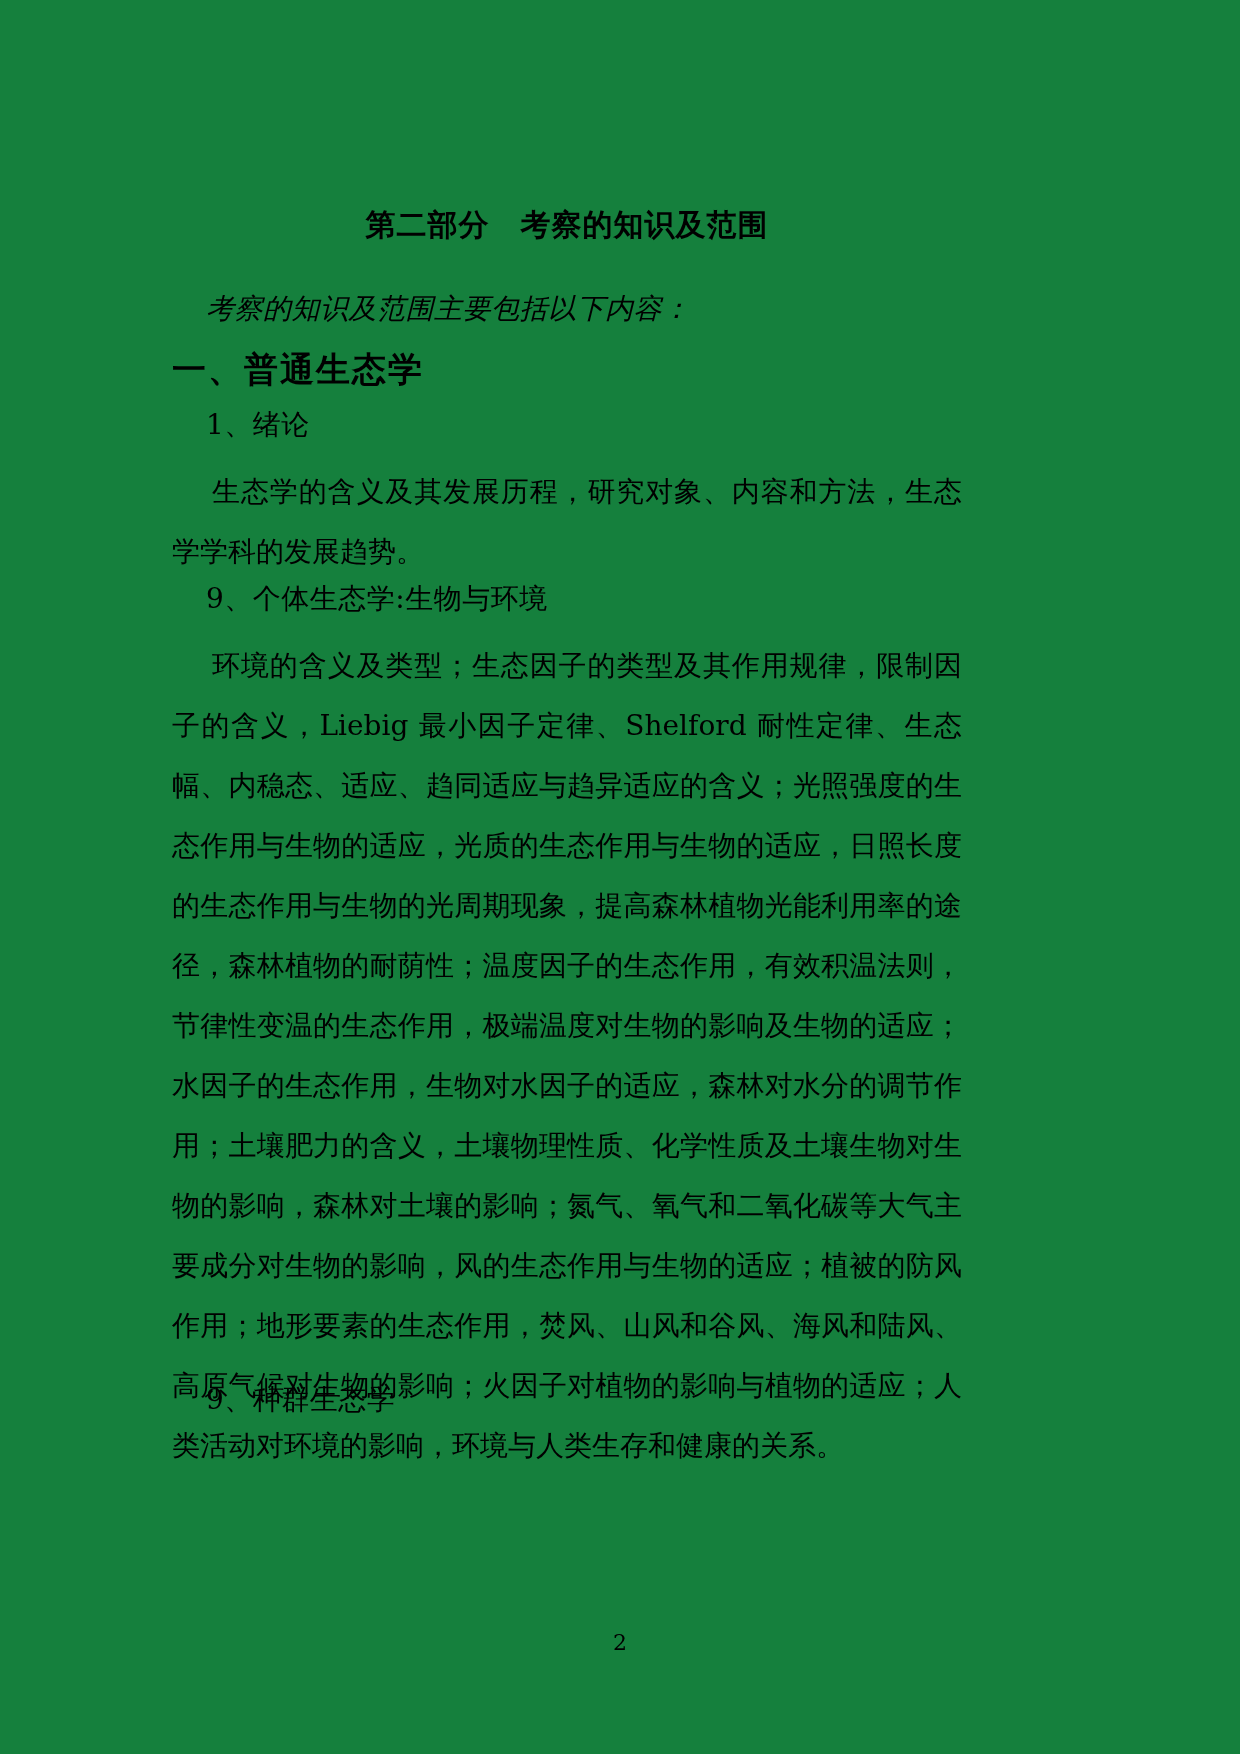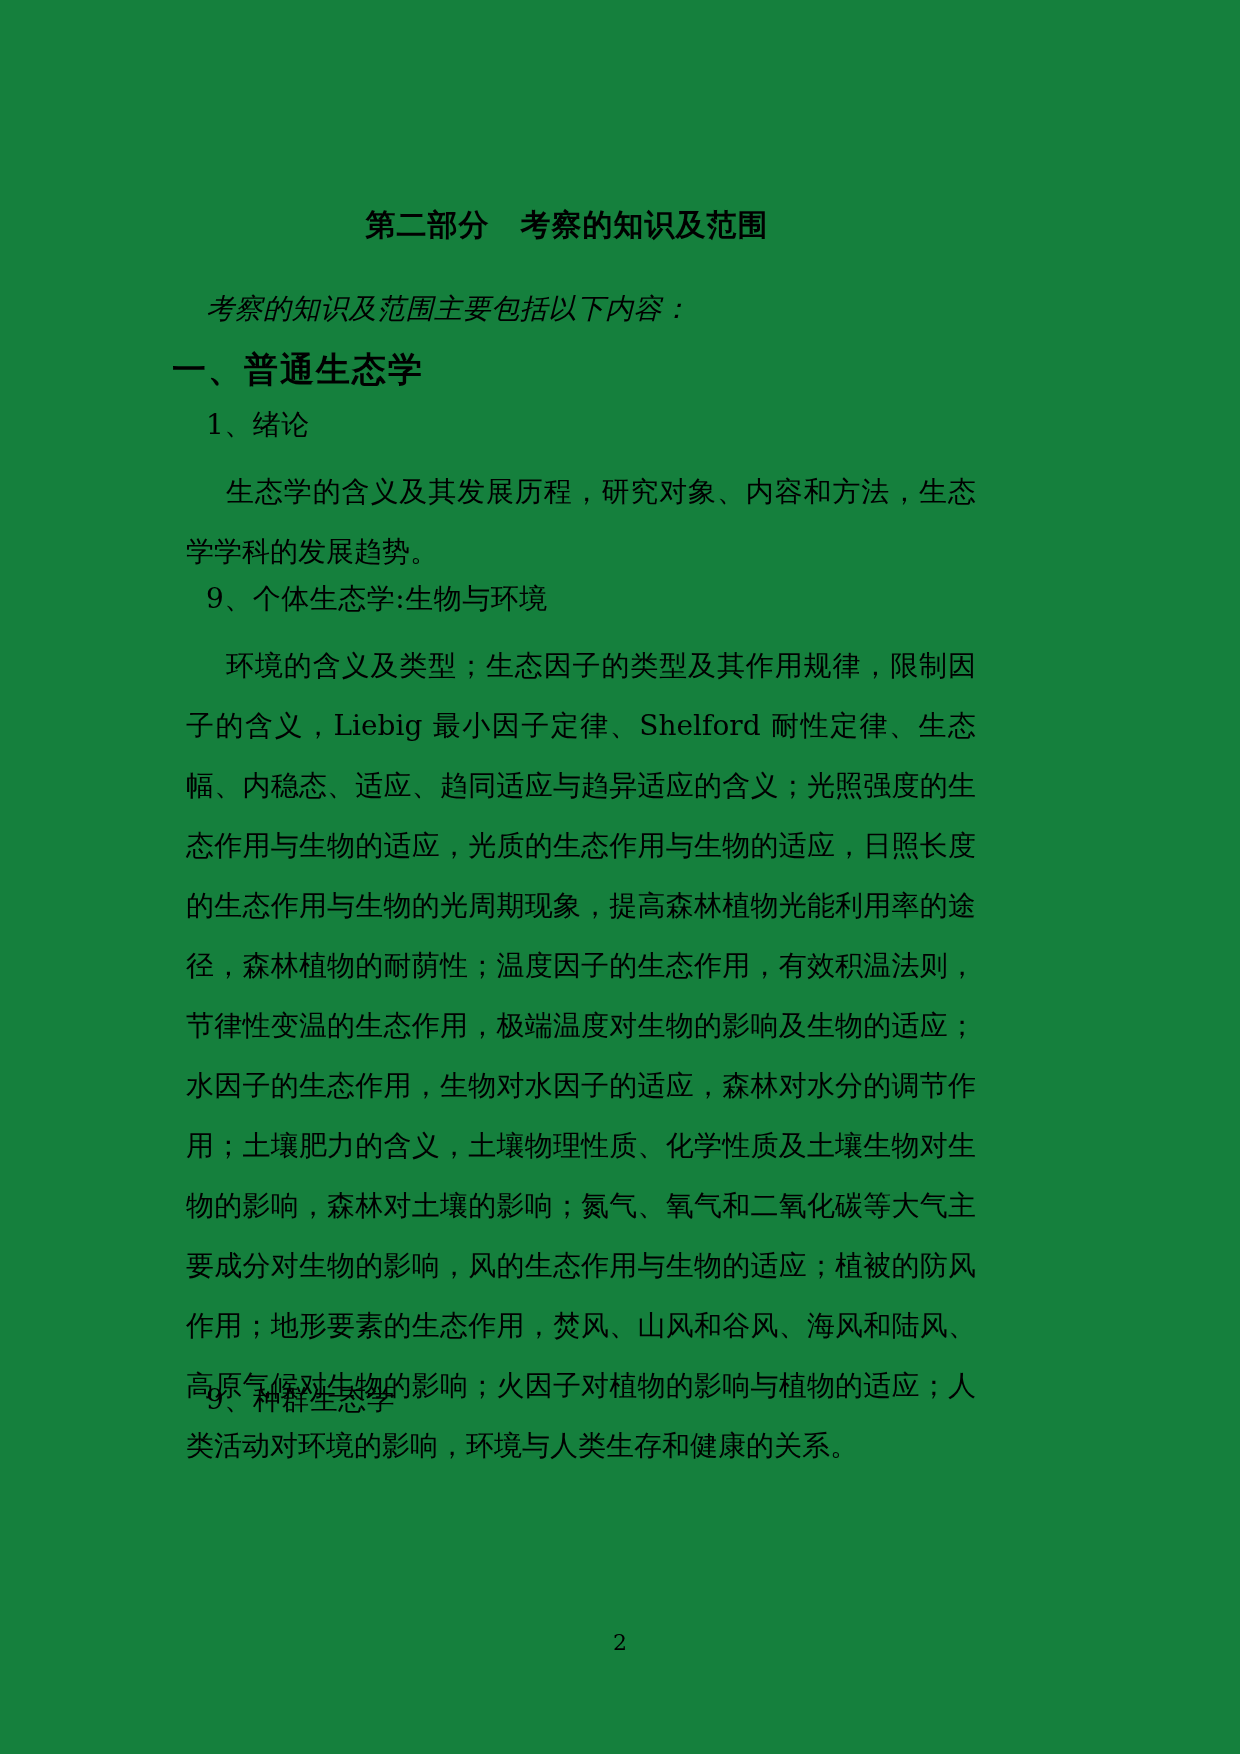--- a/index.html
+++ b/index.html
@@ -85,21 +85,21 @@
     letter-spacing: 0.5px;
     white-space: pre;
   }
   .h2-a { top: 404px; }
   .h2-b { top: 578px; }
   .h2-c { top: 1379px; }
 
   
   .para {
     position: absolute;
-    left: 14px;
+    left: 0;
     width: 790px;
     font-size: 28px;
     line-height: 60px;
     text-align: justify;
     text-justify: inter-ideograph;
     text-indent: 40px;
     letter-spacing: 0px;
   }
   .para-a { top: 462px; }
   .para-b { top: 636px; }

